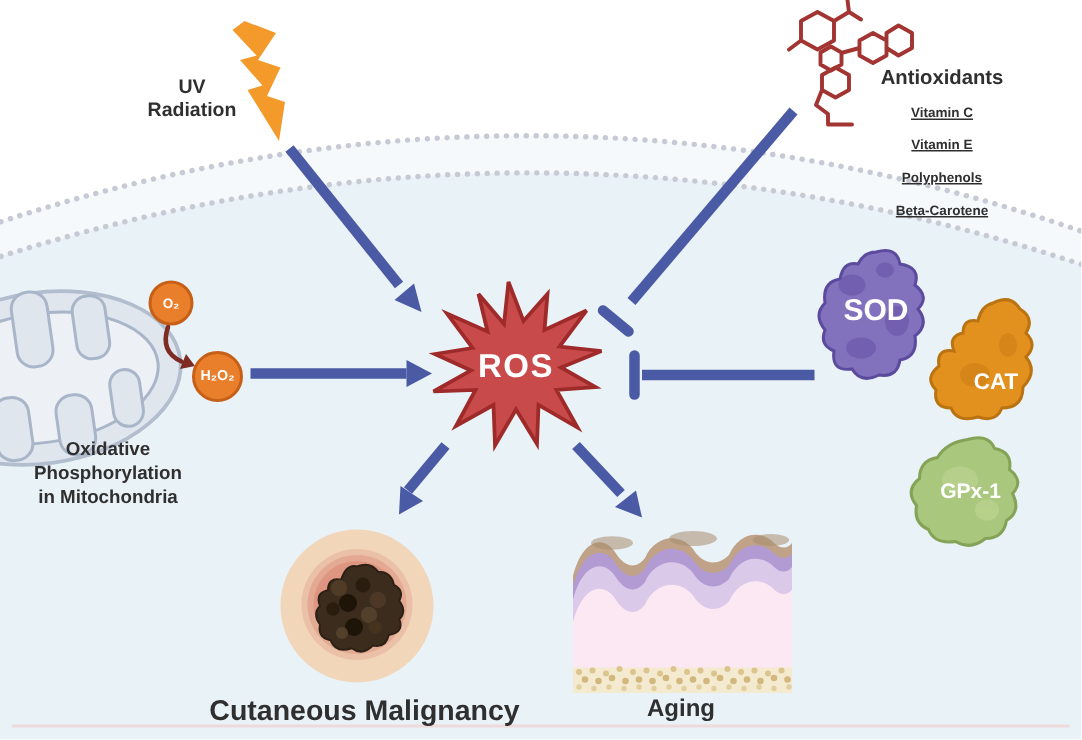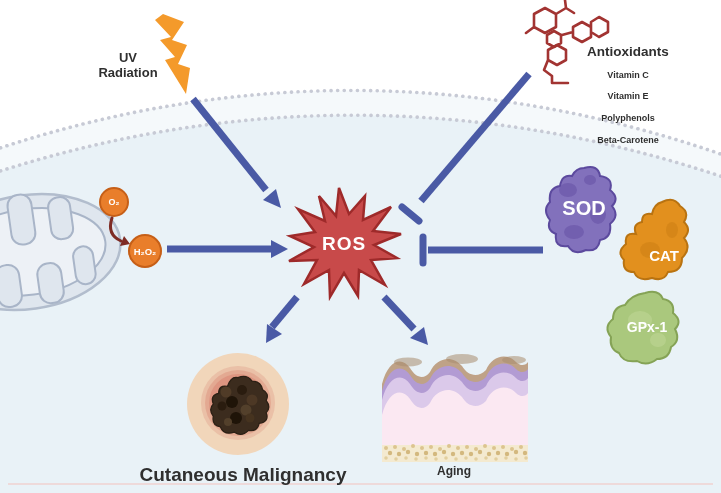--- a/index.html
+++ b/index.html
@@ -5,31 +5,31 @@
   html,body{margin:0;padding:0;background:#ffffff;}
   .canvas{position:relative;width:721px;height:493px;overflow:hidden;background:#ffffff;
           font-family:"Liberation Sans",sans-serif;}
   .canvas svg{position:absolute;left:0;top:0;}
   .lbl{position:absolute;color:#2f2f2f;text-align:center;white-space:pre-line;
        transform:translateX(-50%);font-weight:600;}
   .lbl.center{transform:translate(-50%,-50%);}
   .white{color:#ffffff;font-weight:bold;}
   .uv{left:128px;top:50px;font-size:13px;line-height:1.18;}
   .antiox-title{left:628px;top:44px;font-size:13.5px;}
-  .antiox-items{left:628px;top:59px;font-size:9px;line-height:10.8px;font-weight:600;}
-  .ros{left:344px;top:244px;font-size:19px;letter-spacing:1px;}
+  .antiox-items{left:628px;top:59px;font-size:9px;line-height:10.8px;font-weight:600;text-decoration:underline;}
+  .ros{left:344px;top:244px;font-size:22px;letter-spacing:1px;}
   .o2{left:114px;top:202px;font-size:9px;}
   .h2o2{left:145px;top:251px;font-size:9.5px;}
   .oxphos{left:72px;top:291px;font-size:12.5px;line-height:1.28;}
   .endo{left:546px;top:267px;font-size:12.5px;line-height:1.22;}
   .sod{left:584px;top:208px;font-size:20px;}
   .cat{left:664px;top:255px;font-size:15px;}
   .gpx{left:647px;top:327px;font-size:14px;}
   .cutaneous{left:243px;top:464px;font-size:19px;}
-  .aging{left:454px;top:464px;font-size:12px;}
+  .aging{left:454px;top:464px;font-size:16px;}
 </style>
 </head>
 <body>
 
 <div class="canvas">
 <svg width="721" height="493" viewBox="0 0 721 493">
 
   <g>
     <path d="M -12 152 Q 360 26 732 158 L 732 500 L -12 500 Z" fill="#f5f9fb"></path>
     <path d="M -12 175 Q 360 53 732 180 L 732 500 L -12 500 Z" fill="#e9f2f7"></path>
@@ -222,20 +222,23 @@
   <div>Vitamin C</div>
   <div>Vitamin E</div>
   <div>Polyphenols</div>
   <div>Beta-Carotene</div>
 </div>
 
 <div class="lbl center white ros">ROS</div>
 <div class="lbl center white o2">O₂</div>
 <div class="lbl center white h2o2">H₂O₂</div>
 
+<div class="lbl oxphos">Oxidative
+Phosphorylation
+in Mitochondria</div>
 
 <div class="lbl center white sod">SOD</div>
 <div class="lbl center white cat">CAT</div>
 <div class="lbl center white gpx">GPx-1</div>
 
 <div class="lbl cutaneous">Cutaneous Malignancy</div>
 <div class="lbl aging">Aging</div>
 </div>
 
 </body></html>

